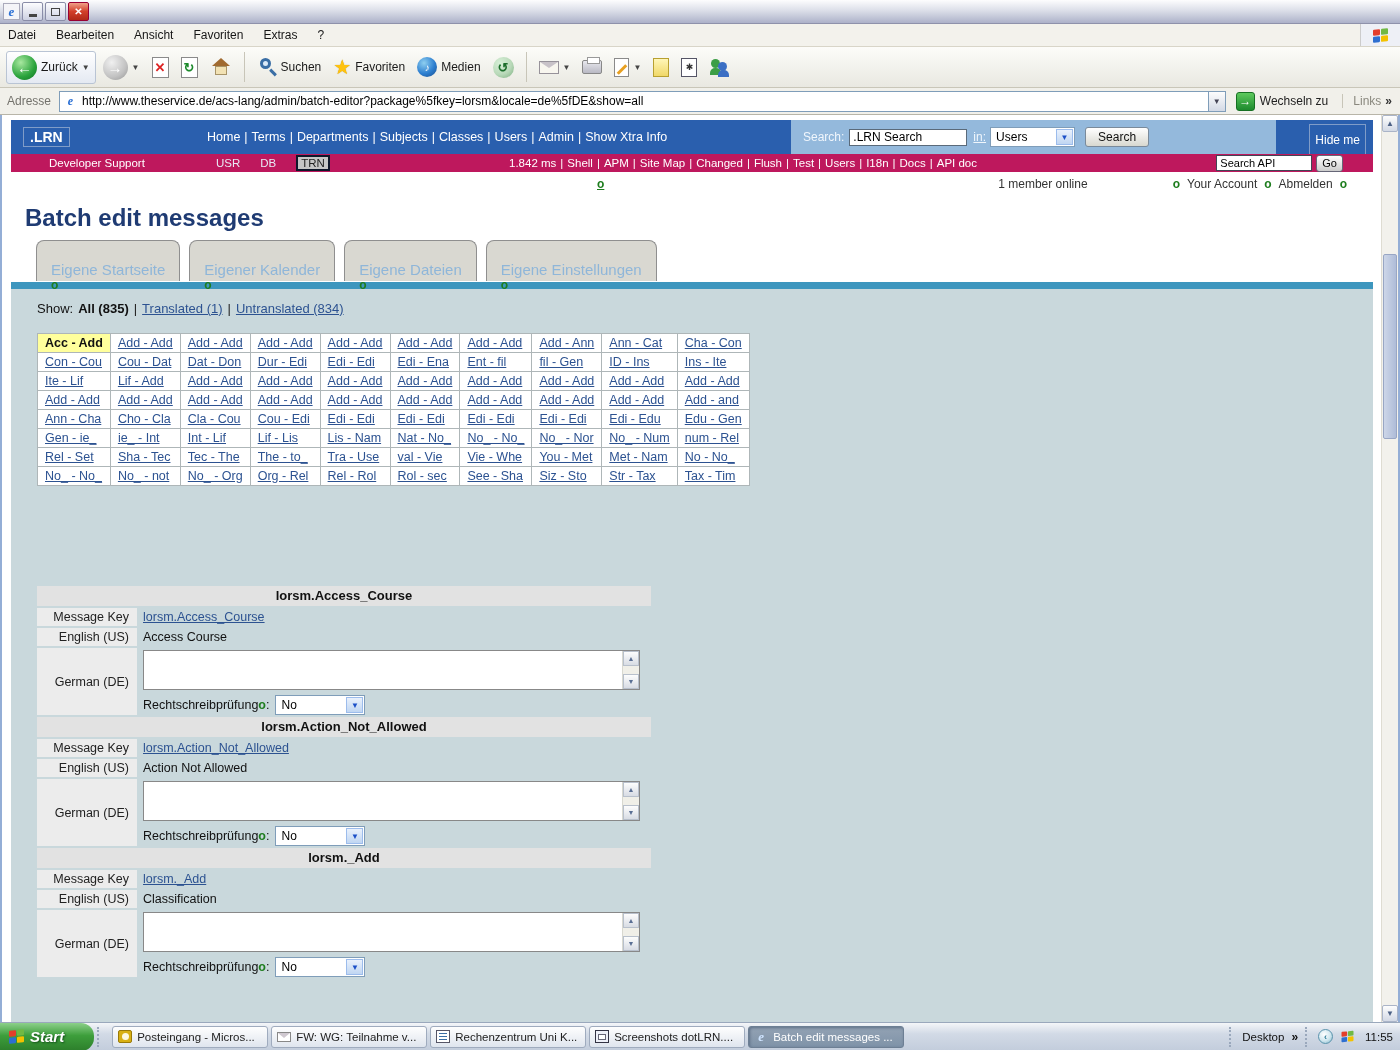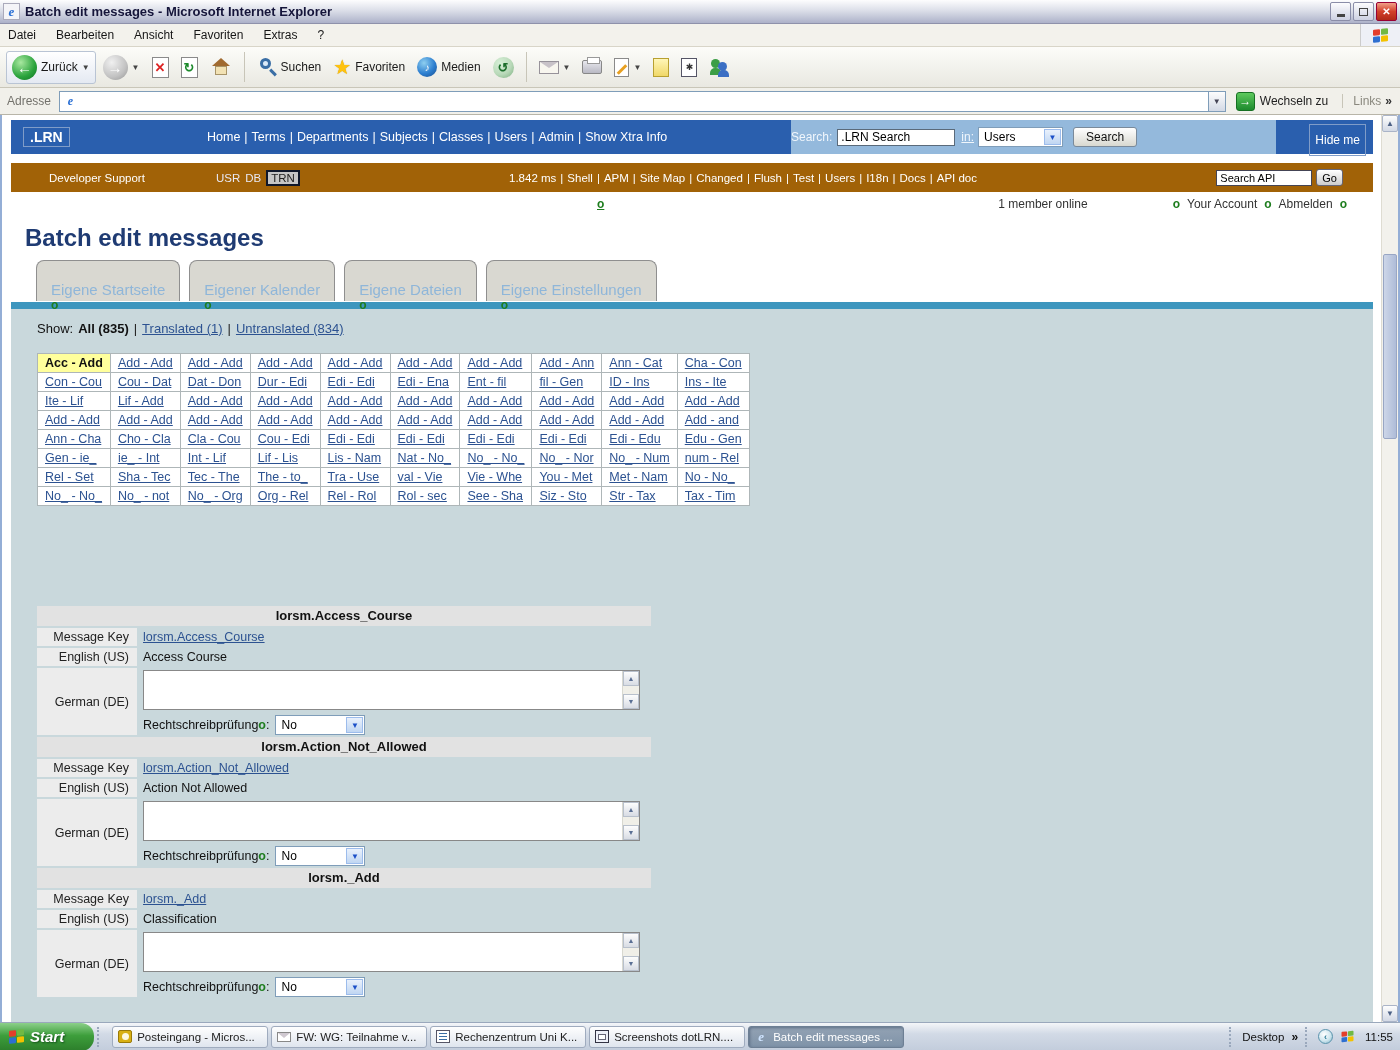--- a/index.html
+++ b/index.html
@@ -68,32 +68,32 @@
 
   
   .viewport{flex:1;display:flex;overflow:hidden;border-left:2px solid #94aed6;border-right:2px solid #94aed6;}
   .page{flex:1;background:#fff;overflow:hidden;}
 
   .lrn-bar{margin:5px 8px 0 9px;height:34px;background:#2a5fae;display:flex;align-items:center;position:relative;}
   .lrn-logo{color:#fff;font-weight:bold;font-size:14px;border:1px solid #7f9cc8;padding:1px 6px;margin-left:12px;}
   .lrn-nav{position:absolute;left:196px;color:#fff;font-size:12.5px;white-space:nowrap;}
   .nav-link{cursor:pointer;}
   .nav-sep{margin:0 4px;}
-  .lrn-search{position:absolute;left:780px;right:97px;top:0;bottom:0;background:#94b9dc;display:flex;align-items:center;font-size:12px;color:#f0f6fc;}
+  .lrn-search{position:absolute;left:780px;right:97px;top:0;bottom:0;background:#94b9dc;display:flex;align-items:center;padding-left:12px;font-size:12px;color:#f0f6fc;}
   .search-input{width:118px;height:17px;border:1px solid #5a6a7a;font-size:12px;padding-left:3px;margin:0 6px 0 5px;font-family:inherit;}
   .in-label{margin-right:4px;text-decoration:underline;}
   .xp-select{height:20px;border:1px solid #7f9db9;background:#fff;position:relative;display:flex;align-items:center;padding-left:5px;font-size:12px;color:#000;}
   .sel-btn{position:absolute;top:1px;right:1px;bottom:1px;width:17px;background:linear-gradient(#e9f1fc,#c0d6f2);border:1px solid #9cbcec;display:flex;align-items:center;justify-content:center;font-size:8px;color:#1c50c8;}
   .scope-select{width:85px;margin-right:10px;}
   .xp-button{background:linear-gradient(#ffffff,#d8d8d0);border:1px solid #7a8a9a;border-radius:3px;font-size:12px;color:#111;padding:1px 12px;height:20px;}
   .hide-me{position:absolute;right:7px;top:4px;color:#fff;font-size:12px;border:1px solid #7f9cc8;padding:8px 5px;cursor:pointer;}
 
-  .dev-bar{margin:9px 8px 0 9px;height:29px;background:#a16207;position:relative;color:#fff;font-size:11.5px;display:flex;align-items:center;}
+  .dev-bar{margin:0 8px 0 9px;height:18px;background:#be185d;position:relative;color:#fff;font-size:11.5px;display:flex;align-items:center;}
   .dev-left{margin-left:38px;}
-  .dev-modes{position:absolute;left:205px;display:flex;gap:5px;align-items:center;}
+  .dev-modes{position:absolute;left:205px;display:flex;gap:20px;align-items:center;}
   .mode{color:#e8e8f4;}
   .mode.active{background:#c6c6c6;color:#222;border:2px solid #0f172a;padding:0 3px;}
   .dev-links{position:absolute;left:498px;white-space:nowrap;}
   .dev-sep{margin:0 4px;}
   .dev-link{cursor:pointer;}
   .dev-api{position:absolute;right:30px;display:flex;gap:4px;align-items:center;}
   .api-input{width:96px;height:16px;font-size:11px;border:1px solid #445;padding-left:3px;font-family:inherit;}
   .go-small{font-size:11px;background:linear-gradient(#fff,#ccc);border:1px solid #667;border-radius:3px;padding:0 5px;height:17px;}
 
   .status-row{margin:0 8px 0 9px;height:24px;background:#fff;position:relative;font-size:12px;color:#333;display:flex;align-items:center;}
@@ -165,21 +165,20 @@
   .tray-icon1{width:15px;height:15px;border-radius:50%;background:radial-gradient(circle at 40% 35%, #fff, #cfe6ee 55%, #7fb4c8);border:1px solid #5a93ac;display:flex;align-items:center;justify-content:center;color:#2a7a96;font-size:9px;font-weight:bold;}
   .tray-time{font-size:11.5px;color:#111;margin-left:3px;}
 </style>
 </head>
 <body>
 
 <div class="screen">
 
   <div class="titlebar">
     <span class="title-ie-icon">e</span>
-    <span class="title-text">Batch edit messages - Microsoft Internet Explorer</span>
     <span class="winbtn">
         <i class="min-glyph"></i>
       </span>
     <span class="winbtn">
         <i class="restore-glyph"></i>
       </span>
     <span class="winbtn close">✕</span>
   </div>
 
   <div class="menubar">
@@ -271,20 +270,21 @@
           <i class="b1"></i>
           <i class="b2"></i>
         </span>
       </span>
   </div>
 
   <div class="addressbar">
     <span class="addr-label">Adresse</span>
     <span class="addr-input">
       <span class="addr-ie">e</span>
+      <span>http://www.theservice.de/acs-lang/admin/batch-editor?package%5fkey=lorsm&amp;locale=de%5fDE&amp;show=all</span>
     </span>
     <span class="addr-drop">▼</span>
     <span class="goto-btn">
       <span class="go-green">→</span>
       <span>Wechseln zu</span>
     </span>
     <span class="links-label">Links</span>
     <span class="chev">»</span>
   </div>
 

